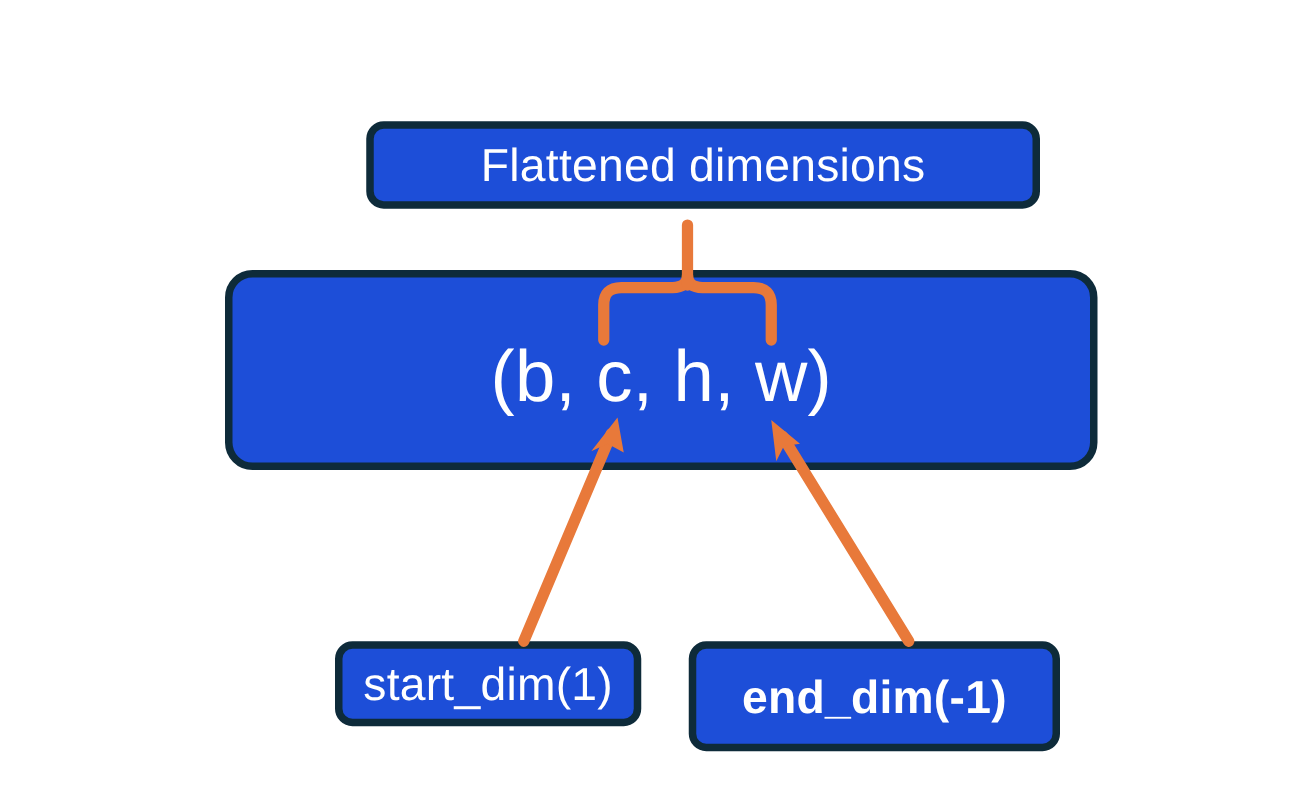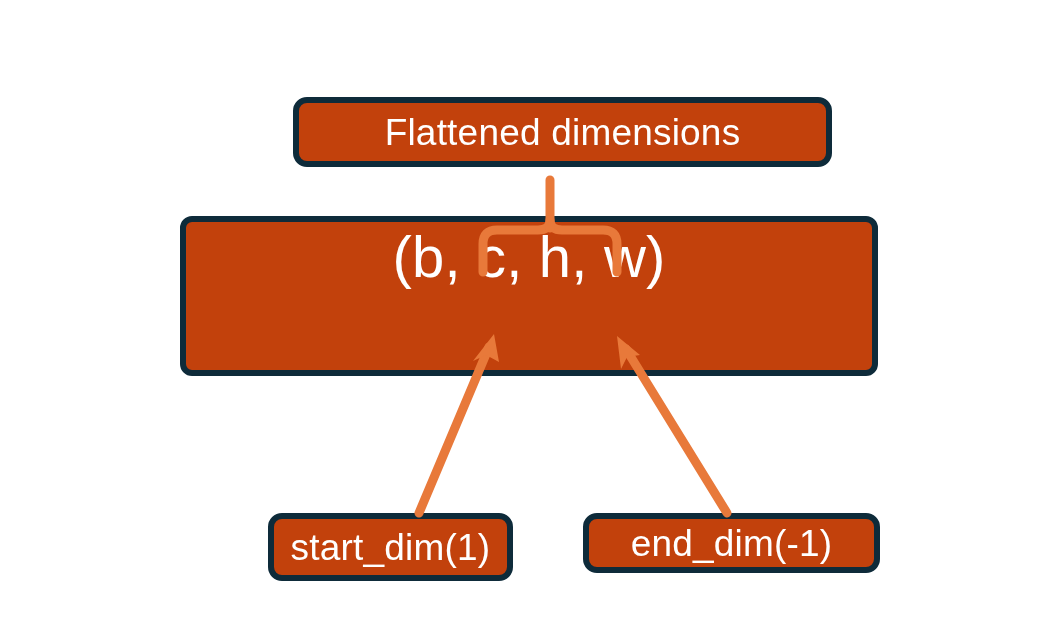--- a/index.html
+++ b/index.html
@@ -16,21 +16,21 @@
     height: 632px;
     background: #ffffff;
     overflow: hidden;
   }
   .node {
     position: absolute;
     box-sizing: border-box;
     display: flex;
     align-items: center;
     justify-content: center;
-    background: #c2410c;
+    background: #1d4ed8;
     border: 6px solid #0e2b3a;
     border-radius: 14px;
     color: #ffffff;
     font-family: "Liberation Sans", sans-serif;
     font-weight: 400;
     letter-spacing: 0.2px;
     text-align: center;
     line-height: 1;
     white-space: nowrap;
   }
@@ -40,40 +40,41 @@
     width: 539px;
     height: 70px;
     font-size: 37px;
   }
   #node-shape {
     left: 180px;
     top: 216px;
     width: 698px;
     height: 160px;
     font-size: 58px;
-    border-radius: 12px;
-    align-items: flex-start;
+    border-radius: 22px;
+    align-items: center;
   }
   #node-shape .shape-label {
     position: relative;
     top: 6px;
   }
   #node-start {
     left: 268px;
     top: 513px;
     width: 245px;
     height: 68px;
     font-size: 37px;
   }
   #node-end {
-    left: 583px;
+    left: 551px;
     top: 513px;
     width: 297px;
-    height: 60px;
+    height: 88px;
     font-size: 37px;
+    font-weight: bold;
   }
   #overlay {
     position: absolute;
     left: 0;
     top: 0;
     width: 1038px;
     height: 632px;
     pointer-events: none;
   }
 </style>

